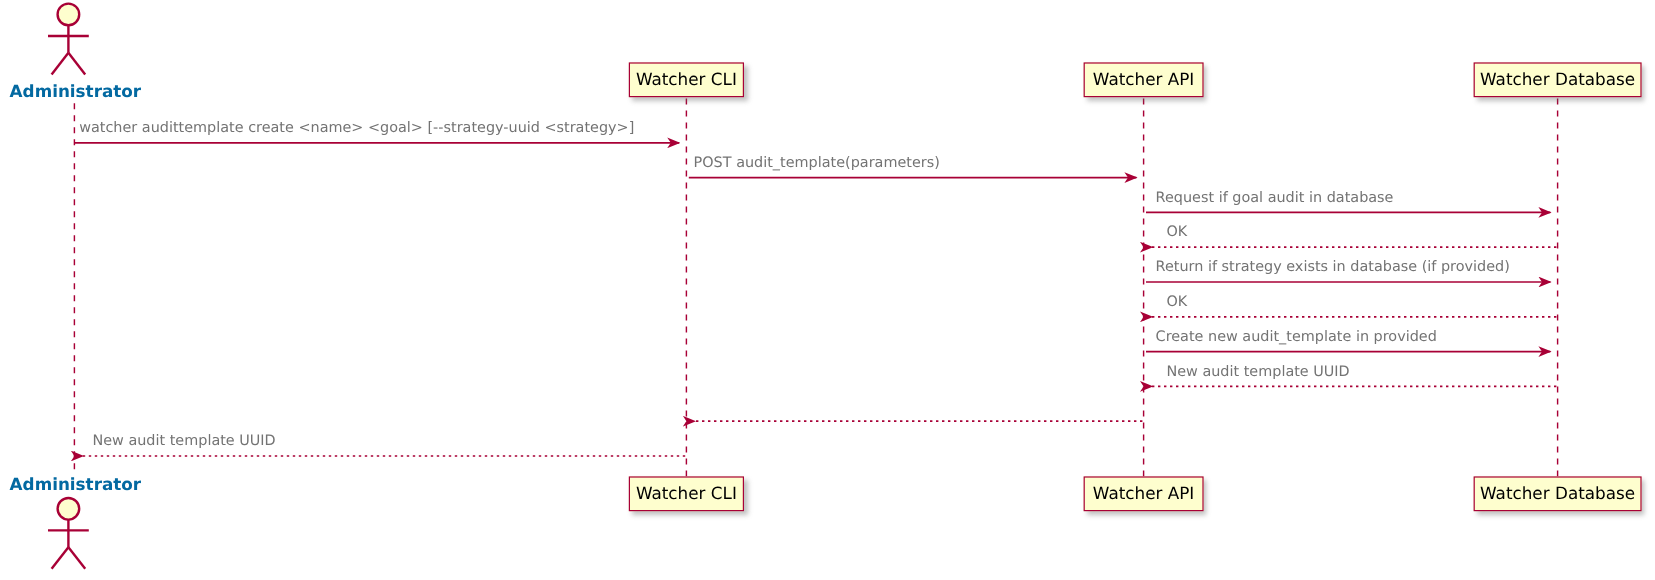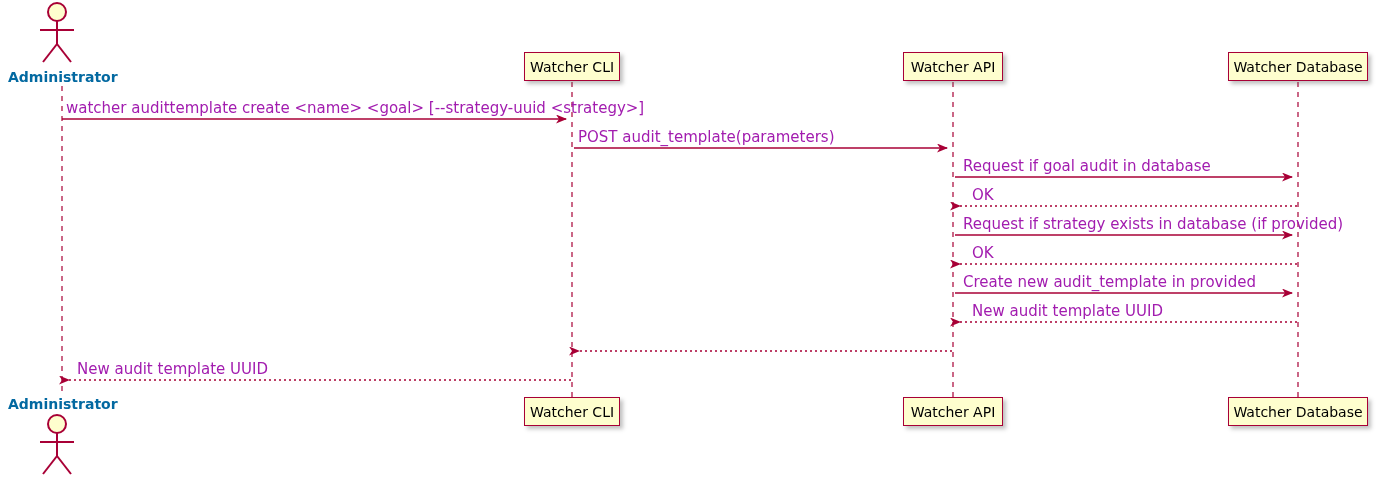--- a/index.html
+++ b/index.html
@@ -42,22 +42,22 @@
   }
   .actor-label {
     position: absolute;
     font-size: 14px;
     color: #0369a1;
     white-space: nowrap;
     font-weight: bold;
   }
   .msg-label {
     position: absolute;
-    font-size: 15px;
-    color: #a21caf;
+    font-size: 12px;
+    color: #737373;
     white-space: nowrap;
   }
 </style>
 </head>
 <body>
 
 <div id="diagram">
 
   <svg id="svg-layer" viewBox="0 0 1379 483" xmlns="http://www.w3.org/2000/svg">
     <defs>
@@ -134,19 +134,19 @@
     <span>Watcher Database</span>
   </div>
 
   <div class="actor-label" style="left:8px; top:69px;">Administrator</div>
   <div class="actor-label" style="left:8px; top:396px;">Administrator</div>
 
   <div class="msg-label" style="left:66px; top:99px;">watcher audittemplate create &lt;name&gt; &lt;goal&gt; [--strategy-uuid &lt;strategy&gt;]</div>
   <div class="msg-label" style="left:578px; top:128px;">POST audit_template(parameters)</div>
   <div class="msg-label" style="left:963px; top:157px;">Request if goal audit in database</div>
   <div class="msg-label" style="left:972px; top:186px;">OK</div>
-  <div class="msg-label" style="left:963px; top:215px;">Request if strategy exists in database (if provided)</div>
+  <div class="msg-label" style="left:963px; top:215px;">Return if strategy exists in database (if provided)</div>
   <div class="msg-label" style="left:972px; top:244px;">OK</div>
   <div class="msg-label" style="left:963px; top:273px;">Create new audit_template in provided</div>
   <div class="msg-label" style="left:972px; top:302px;">New audit template UUID</div>
   <div class="msg-label" style="left:77px; top:360px;">New audit template UUID</div>
 
 </div>
 
 </body></html>

